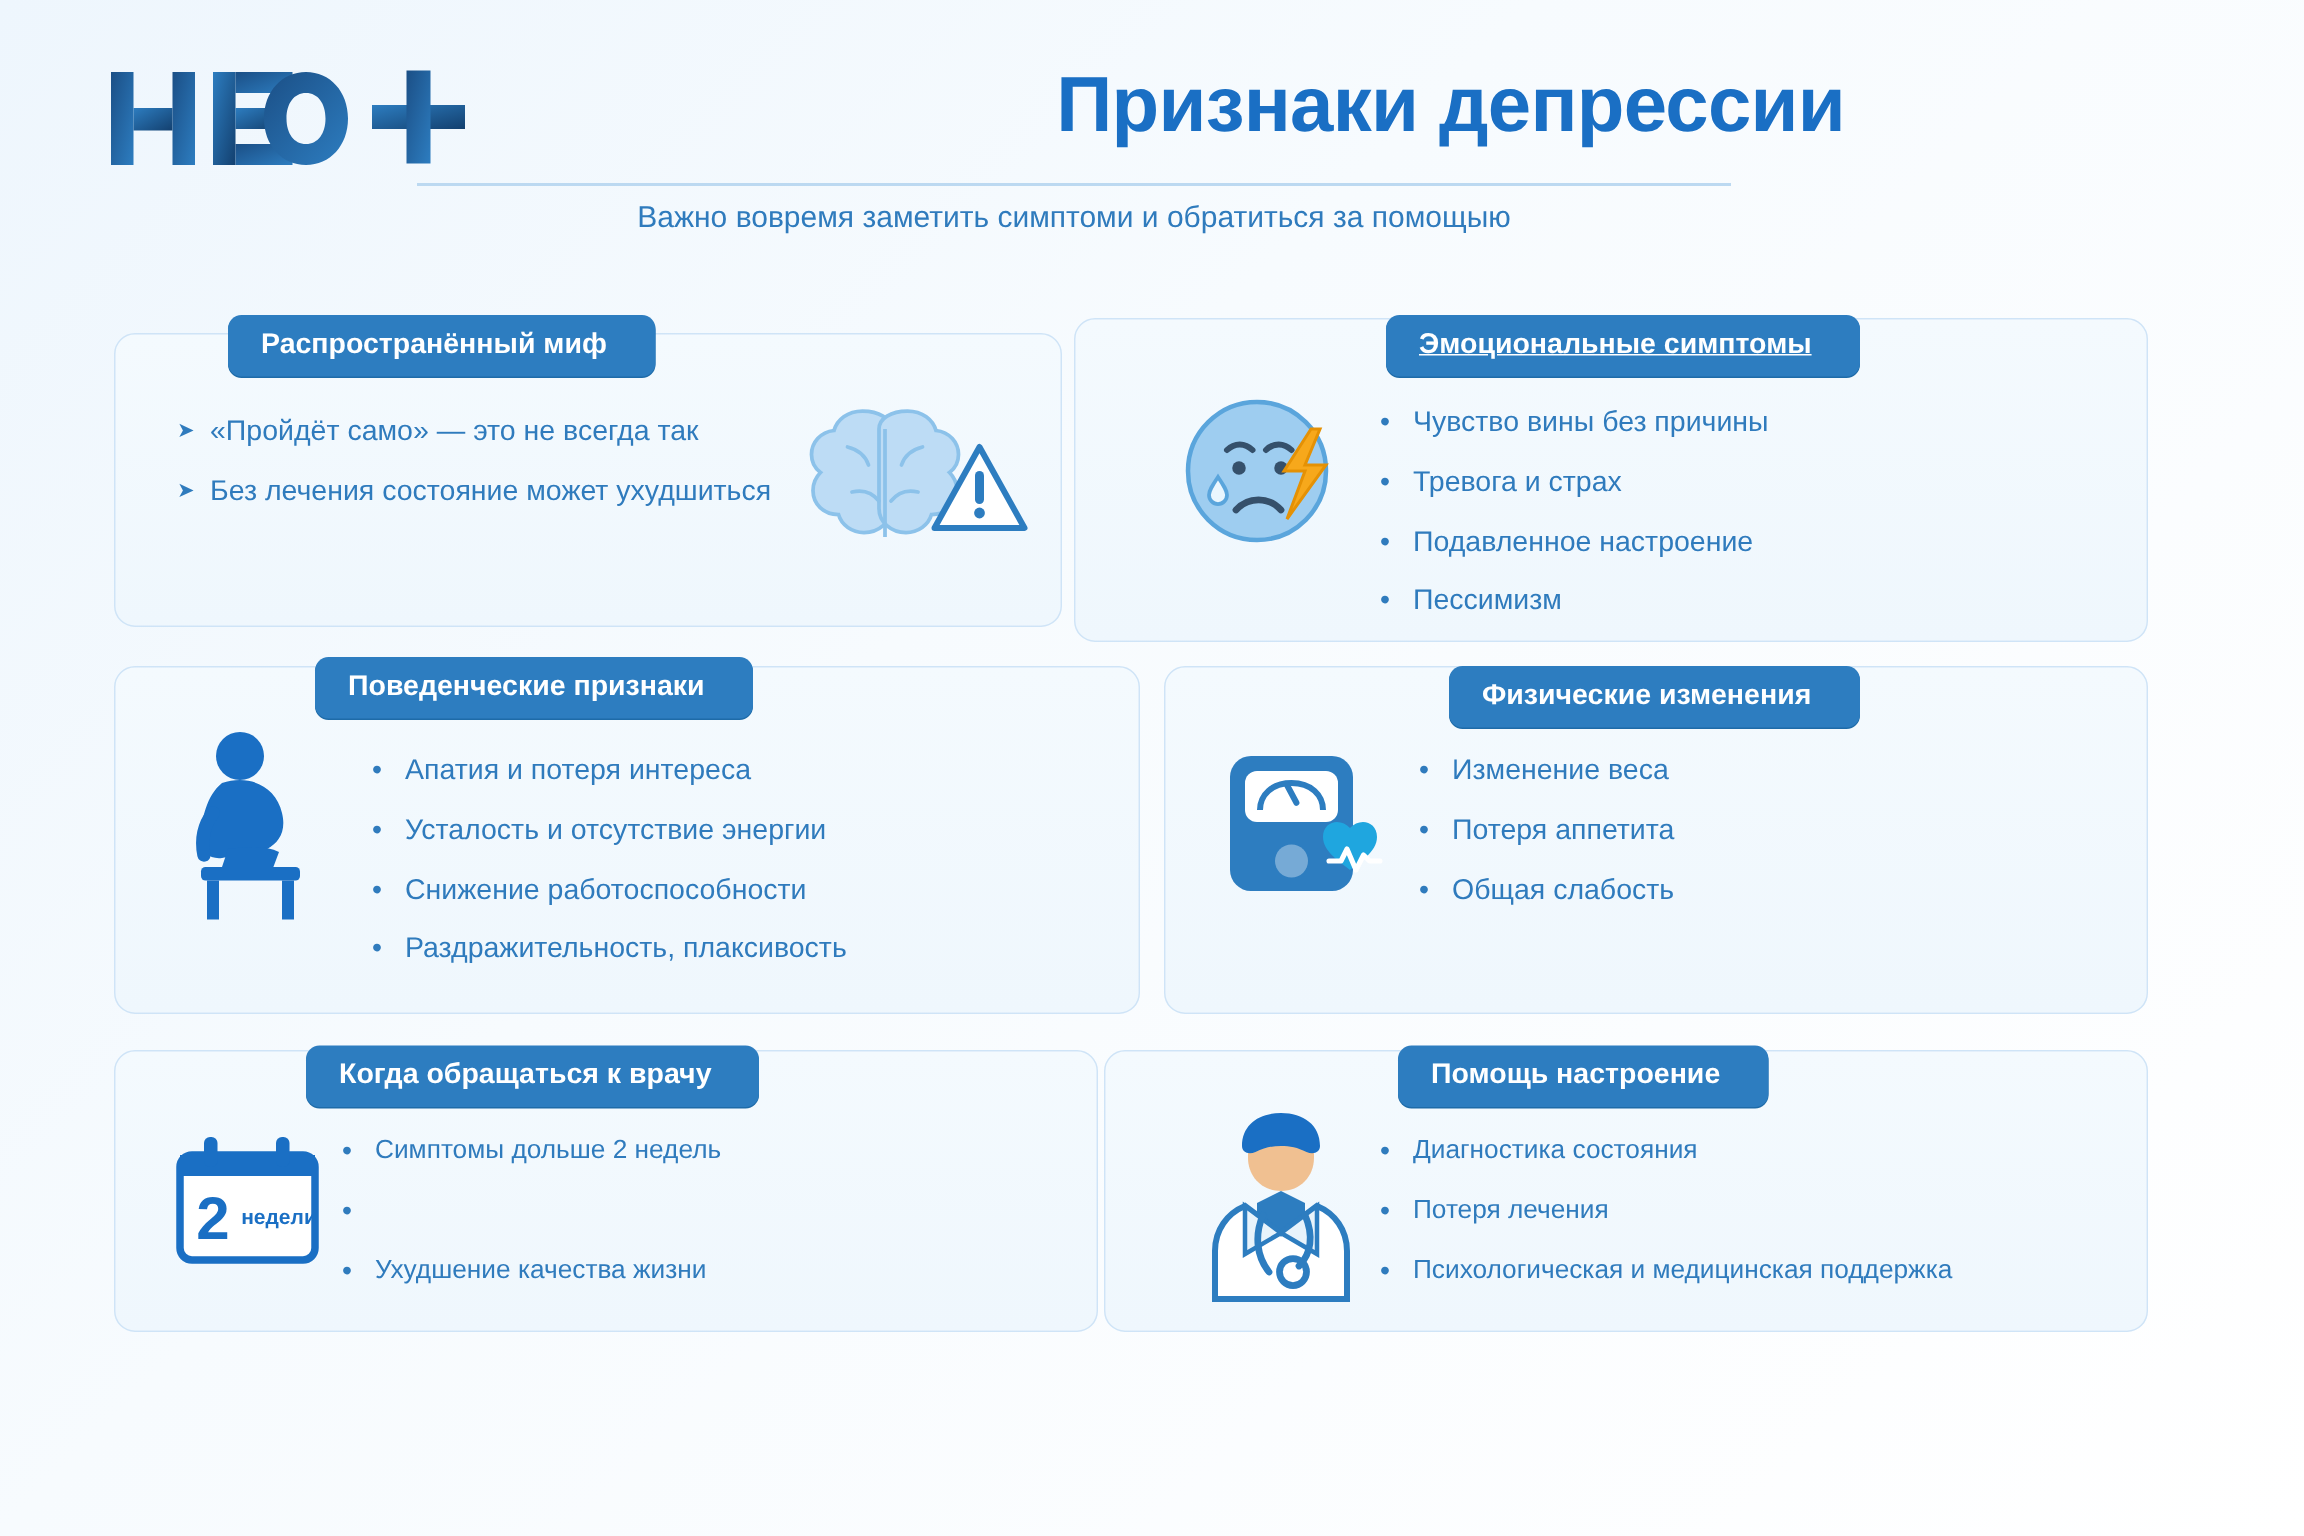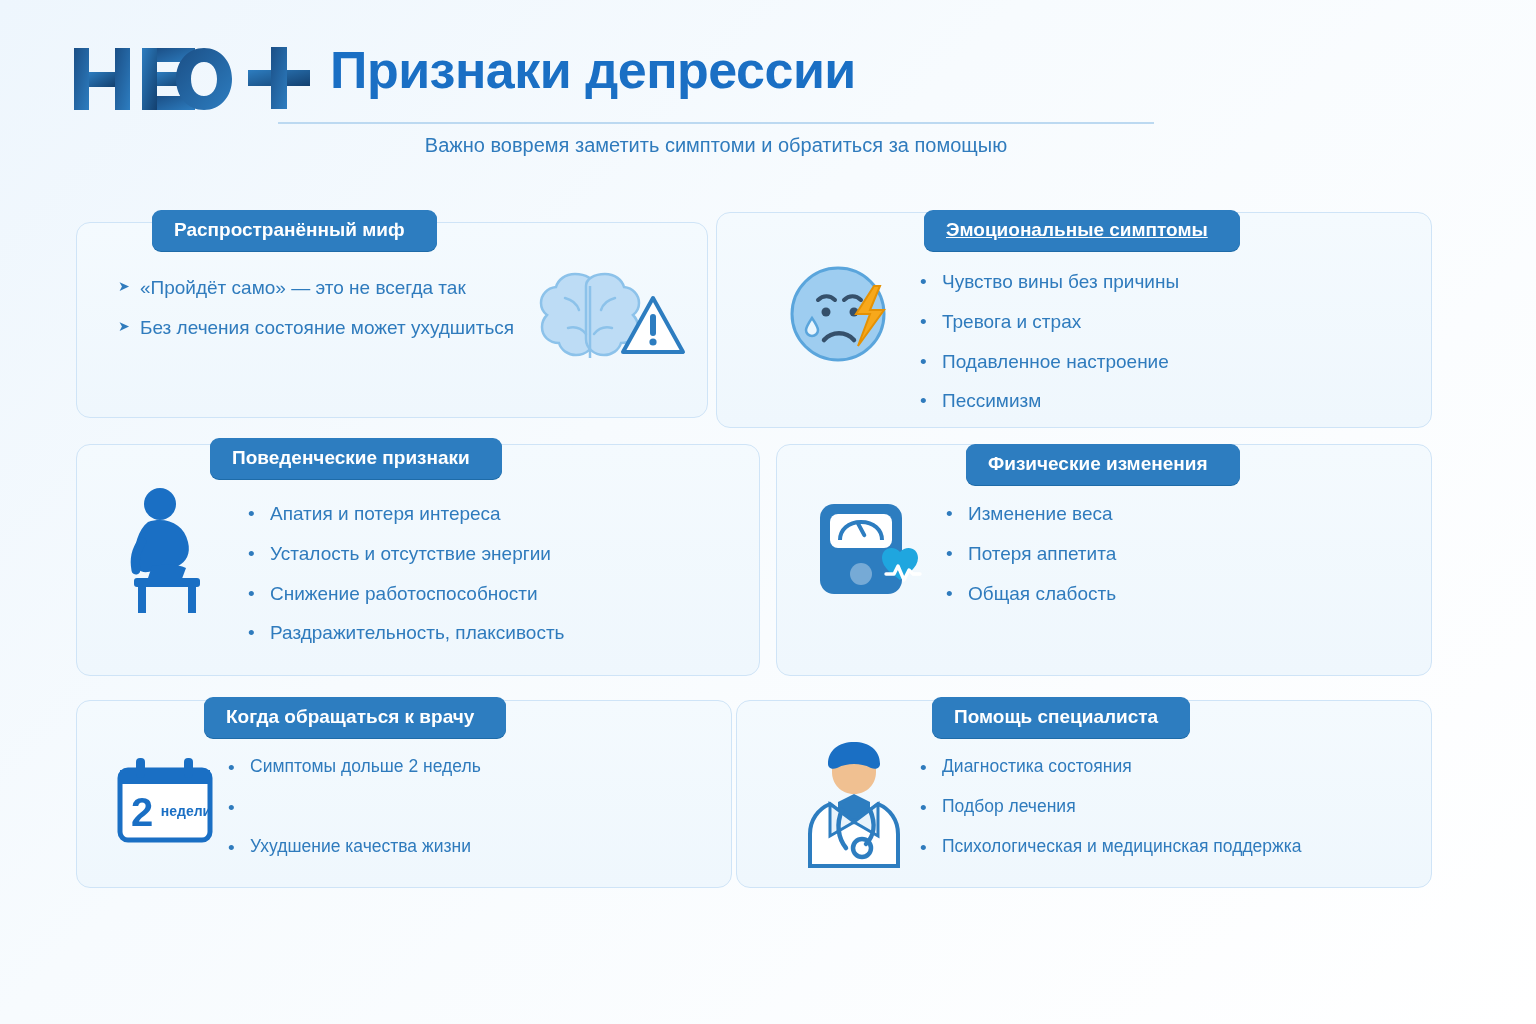--- a/index.html
+++ b/index.html
@@ -19,21 +19,21 @@
   .header {
     position: absolute; left: 0; top: 22px; width: 1536px; height: 120px;
   }
   .logo {
     position: absolute; left: 72px; top: 20px;
     width: 250px; height: 76px;
   }
   .logo svg { display: block; }
   .title {
     position: absolute; left: 330px; top: 18px; width: 900px;
-    text-align: left;
+    text-align: right;
     font-size: 52px; font-weight: bold; letter-spacing: -0.5px;
     color: #1a6fc4;
   }
   .title-rule {
     position: absolute; left: 278px; top: 100px; width: 876px; height: 2px;
     background: #bcd9f1;
   }
   .subtitle {
     position: absolute; left: 278px; top: 112px; width: 876px;
     text-align: center;
@@ -153,21 +153,21 @@
   <div class="card" id="card-behavior"></div>
   <div class="card" id="card-physical"></div>
   <div class="card" id="card-when"></div>
   <div class="card" id="card-help"></div>
 
   <div class="card-title" id="title-myth">Распространённый миф</div>
   <div class="card-title" id="title-emotional">Эмоциональные симптомы</div>
   <div class="card-title" id="title-behavior">Поведенческие признаки</div>
   <div class="card-title" id="title-physical">Физические изменения</div>
   <div class="card-title" id="title-when">Когда обращаться к врачу</div>
-  <div class="card-title" id="title-help">Помощь специалиста</div>
+  <div class="card-title" id="title-help">Помощь настроение</div>
 
   <div class="bullets" id="bul-myth">
     <div class="bullet arrow">
       <span class="dot">➤</span>
       <span>«Пройдёт само» — это не всегда так</span>
     </div>
     <div class="bullet arrow">
       <span class="dot">➤</span>
       <span>Без лечения состояние может ухудшиться</span>
     </div>
@@ -240,21 +240,21 @@
     </div>
   </div>
 
   <div class="bullets" id="bul-help">
     <div class="bullet small">
       <span class="dot">•</span>
       <span>Диагностика состояния</span>
     </div>
     <div class="bullet small">
       <span class="dot">•</span>
-      <span>Подбор лечения</span>
+      <span>Потеря лечения</span>
     </div>
     <div class="bullet small">
       <span class="dot">•</span>
       <span>Психологическая и медицинская поддержка</span>
     </div>
   </div>
 
   <div class="icon-wrap" id="icon-brain">
     <svg width="170" height="130" viewBox="0 0 170 130" xmlns="http://www.w3.org/2000/svg">
       <path d="M55 18c-10 0-17 6-19 13-9 1-15 8-15 16 0 5 2 9 6 12-3 3-5 7-5 12 0 9 7 16 17 16 2 7 9 12 17 12 10 0 18-7 18-16V30c0-7-8-12-19-12z" fill="#bddcf5" stroke="#8cc2ea" stroke-width="2.5"></path>

